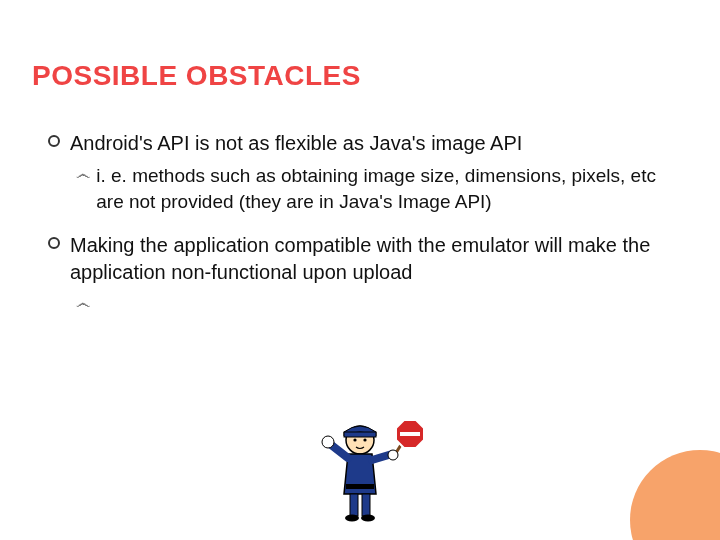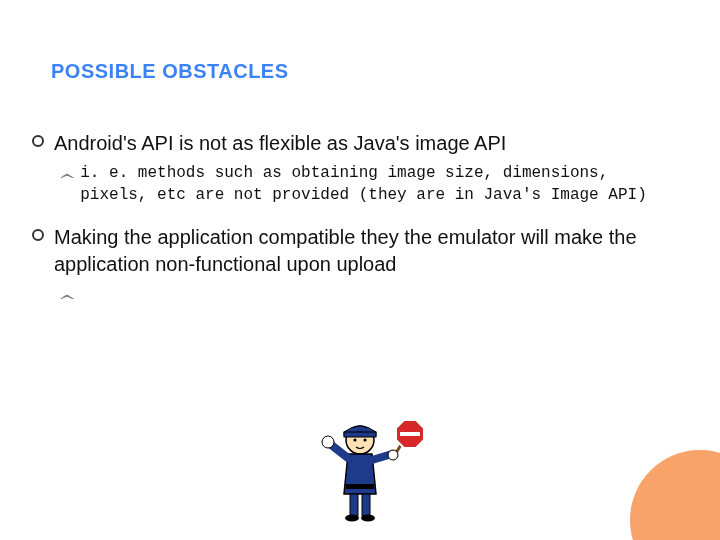--- a/index.html
+++ b/index.html
@@ -7,29 +7,29 @@
     width: 720px;
     height: 540px;
     background: #ffffff;
     font-family: Arial, Helvetica, sans-serif;
     position: relative;
     overflow: hidden;
   }
   .title {
     position: absolute;
     top: 60px;
-    left: 51px;
-    font-size: 20px;
-    color: #3b82f6;
+    left: 32px;
+    font-size: 28px;
+    color: #ef4444;
     letter-spacing: 0.5px;
   }
   .content {
     position: absolute;
     top: 130px;
-    left: 32px;
+    left: 48px;
     right: 60px;
   }
   .item-row {
     display: flex;
     align-items: flex-start;
     margin-bottom: 6px;
   }
   .bullet-main {
     width: 12px;
     height: 12px;
@@ -52,24 +52,23 @@
     margin-top: 2px;
   }
   .bullet-sub {
     font-size: 15px;
     color: #333;
     flex-shrink: 0;
     margin-right: 6px;
     margin-top: 2px;
   }
   .text-sub {
-    font-size: 16px;
+    font-size: 19px;
     color: #111;
     line-height: 1.35;
-    font-family: Liberation Mono, monospace;
   }
   .illustration {
     position: absolute;
     left: 300px;
     bottom: 16px;
     width: 140px;
     height: 110px;
   }
   .circle-deco {
     position: absolute;
@@ -92,21 +91,21 @@
     <span class="bullet-main"></span>
     <span class="text-main">Android's API is not as flexible as Java's image API</span>
   </div>
   <div class="sub-row">
     <span class="bullet-sub">෴</span>
     <span class="text-sub">i. e. methods such as obtaining image size, dimensions, pixels, etc are not provided (they are in Java's Image API)</span>
   </div>
 
   <div class="item-row">
     <span class="bullet-main"></span>
-    <span class="text-main">Making the application compatible they the emulator will make the application non-functional upon upload</span>
+    <span class="text-main">Making the application compatible with the emulator will make the application non-functional upon upload</span>
   </div>
   <div class="sub-row">
     <span class="bullet-sub">෴</span>
   </div>
 
 </div>
 
 <div class="illustration">
   <svg viewBox="0 0 140 110" width="140" height="110">
 

